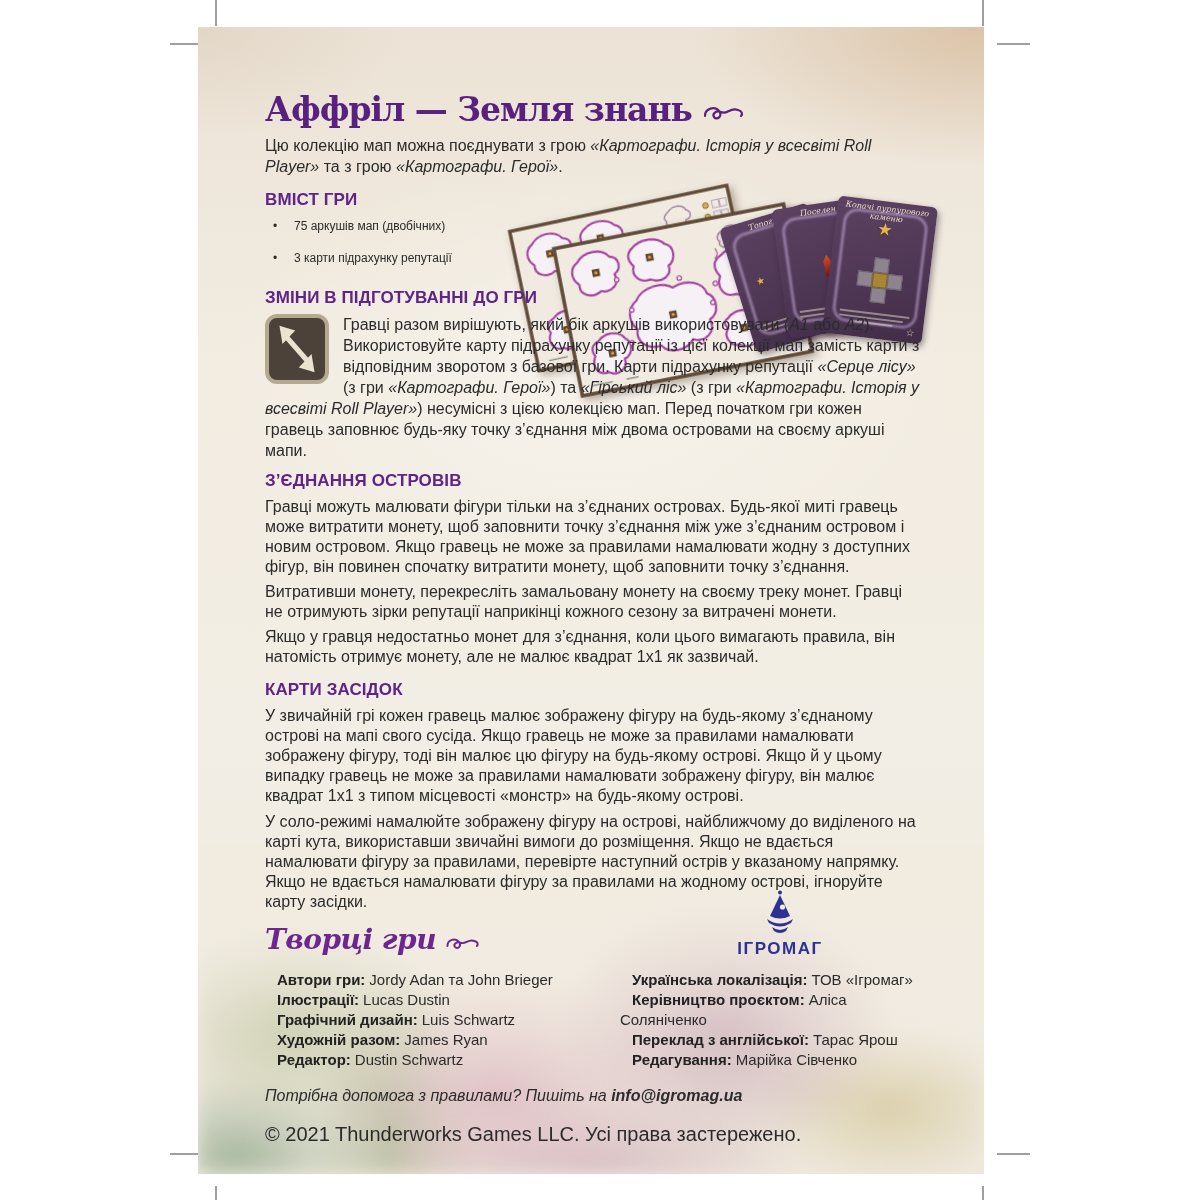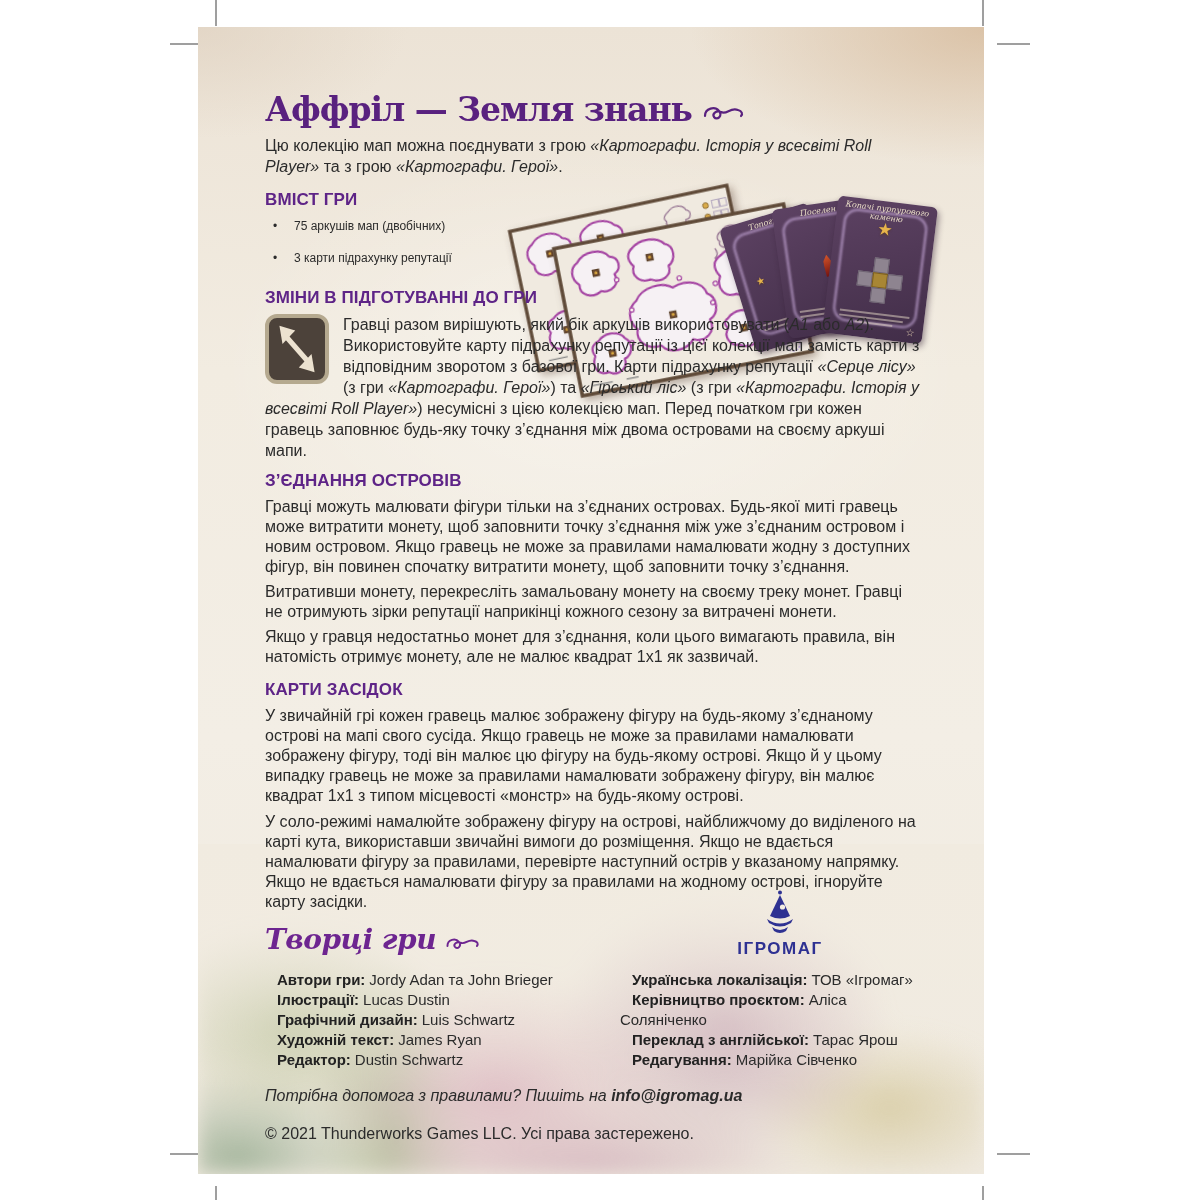--- a/index.html
+++ b/index.html
@@ -96,21 +96,21 @@
   .logo{position:absolute;left:452px;top:-34px;width:126px;text-align:center;}
   .logo-text{font-size:17px;font-weight:bold;color:#2e3192;letter-spacing:1.5px;margin-top:1px;}
   .cols{display:flex;margin-top:14px;}
   .col-l{width:355px;} .col-r{width:300px;}
   .credit{font-size:15px;line-height:20px;}
   .credit b{margin-right:4px;color:#222;margin-left:12px;}
 
   
   .footer{margin-top:16px;}
   .help{font-size:16px;line-height:20px;margin-bottom:18px;}
-  .copyright{font-size:16px;line-height:20px;}
+  .copyright{font-size:20px;line-height:20px;}
 </style>
 </head>
 <body>
 
 <div class="canvas">
 
   <div class="crop v" style="left:215px;top:0;height:26px;"></div>
   <div class="crop h" style="left:170px;top:43px;width:33px;"></div>
   <div class="crop v" style="left:982px;top:0;height:26px;"></div>
   <div class="crop h" style="left:997px;top:43px;width:33px;"></div>
@@ -308,21 +308,21 @@
             </g>
           </svg>
           <div class="logo-text">ІГРОМАГ</div>
         </div>
 
         <div class="cols">
           <div class="col-l">
             <div class="credit"><b>Автори гри:</b><span>Jordy Adan та John Brieger</span></div>
             <div class="credit"><b>Ілюстрації:</b><span>Lucas Dustin</span></div>
             <div class="credit"><b>Графічний дизайн:</b><span>Luis Schwartz</span></div>
-            <div class="credit"><b>Художній текст:</b><span>James Ryan</span></div>
+            <div class="credit"><b>Художній разом:</b><span>James Ryan</span></div>
             <div class="credit"><b>Редактор:</b><span>Dustin Schwartz</span></div>
           </div>
           <div class="col-r">
             <div class="credit"><b>Українська локалізація:</b><span>ТОВ «Ігромаг»</span></div>
             <div class="credit"><b>Керівництво проєктом:</b><span>Аліса Соляніченко</span></div>
             <div class="credit"><b>Переклад з англійської:</b><span>Тарас Ярош</span></div>
             <div class="credit"><b>Редагування:</b><span>Марійка Сівченко</span></div>
           </div>
         </div>
       </div>

